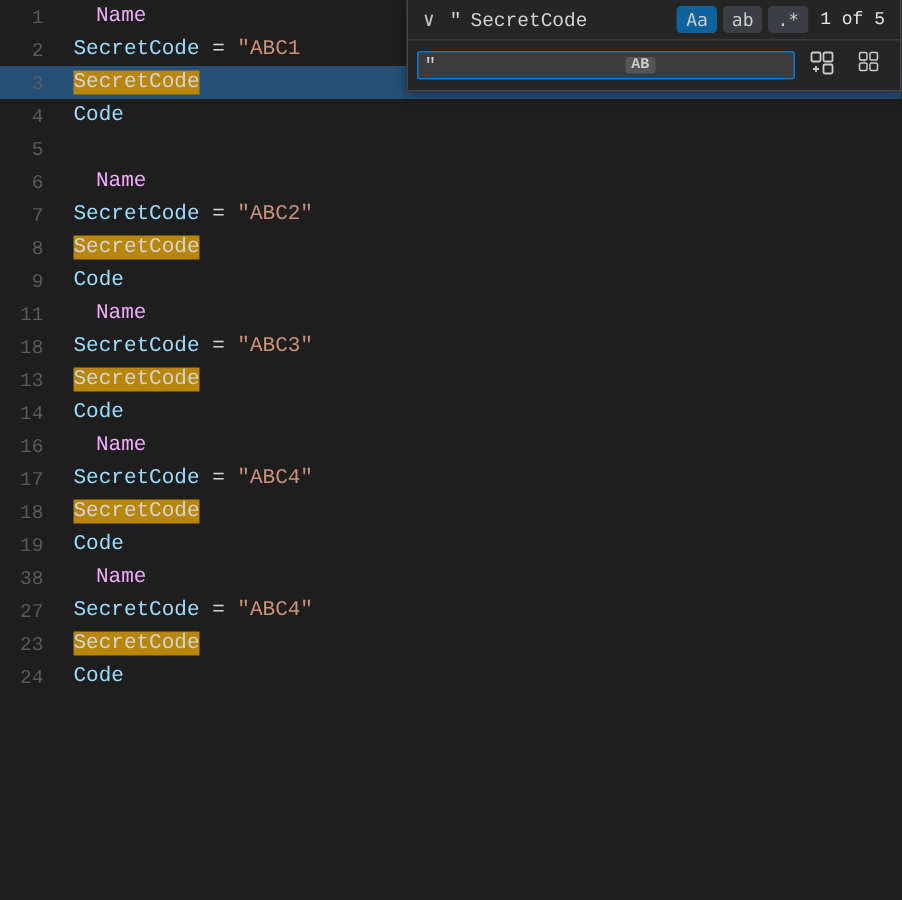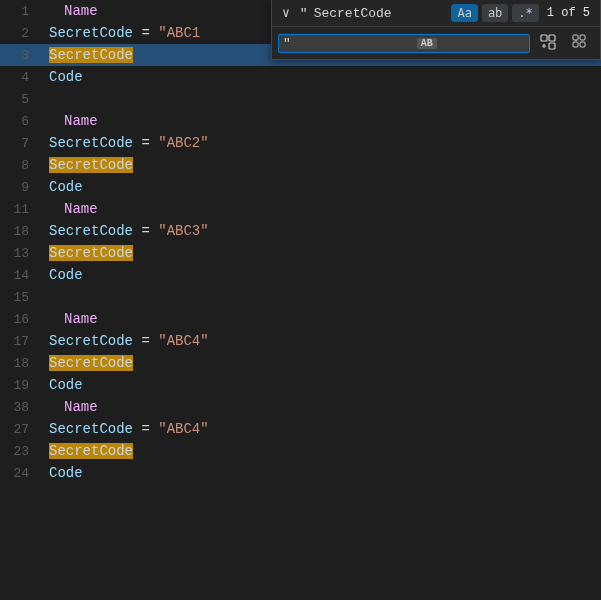--- a/index.html
+++ b/index.html
@@ -248,24 +248,20 @@
   <div class="line">
     <span class="line-number">13</span>
     <span class="line-content"><span class="sc-highlight">SecretCode</span></span>
   </div>
 
   <div class="line">
     <span class="line-number">14</span>
     <span class="line-content"><span class="kw-code">Code</span></span>
   </div>
 
-  <div class="line">
-    <span class="line-number">15</span>
-    <span class="line-content"></span>
-  </div>
 
   <div class="line">
     <span class="line-number">16</span>
     <span class="line-content"><span class="kw-name">Name</span></span>
   </div>
 
   <div class="line">
     <span class="line-number">17</span>
     <span class="line-content"><span class="kw-code">SecretCode</span><span class="kw-assign"> = </span><span class="kw-string">"ABC4"</span></span>
   </div>

